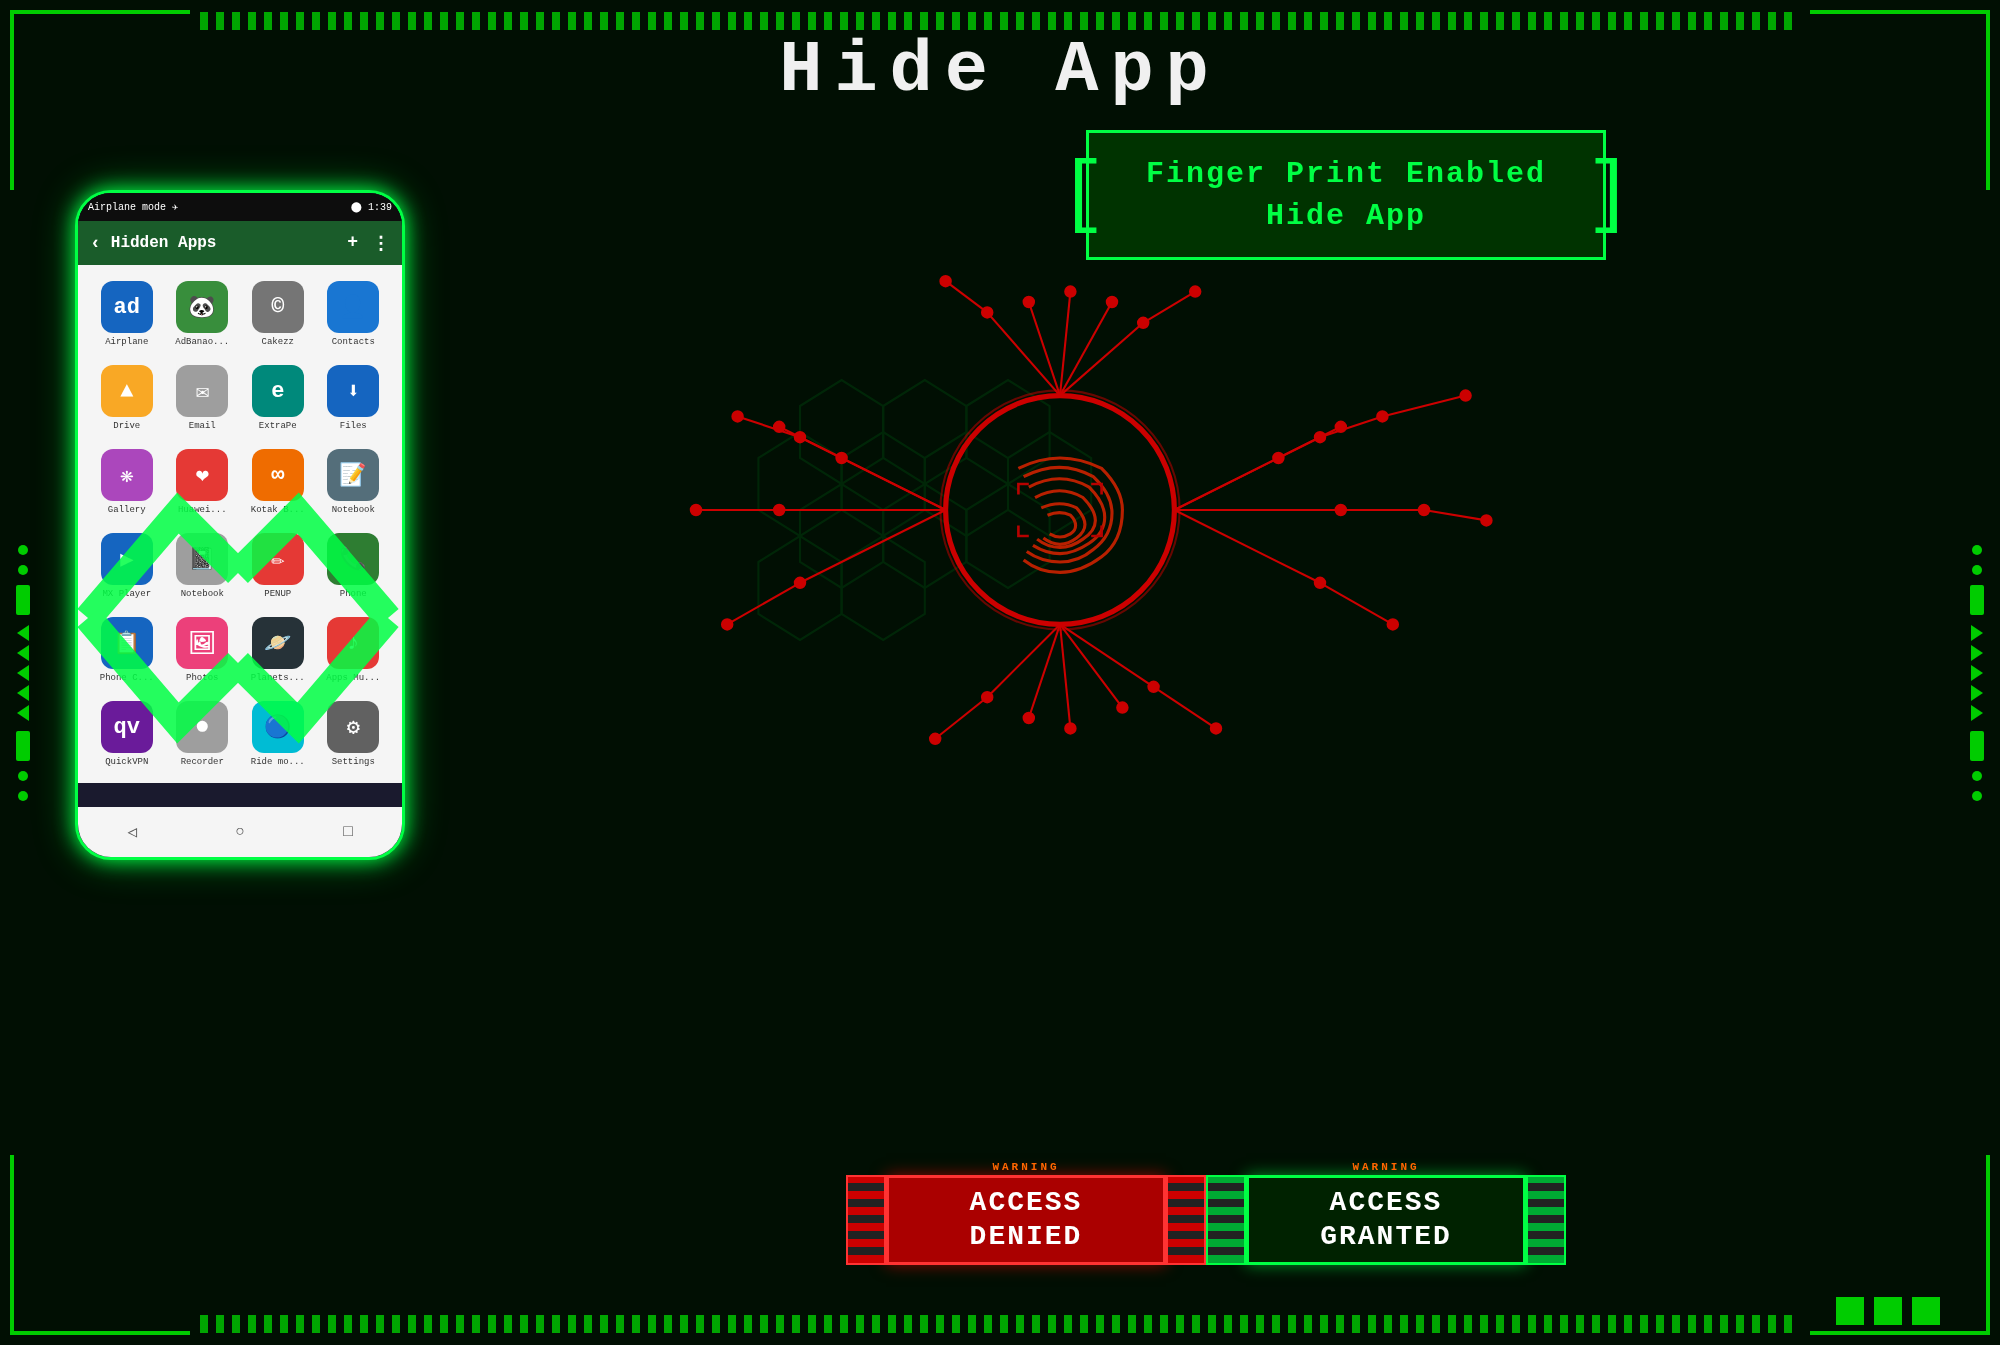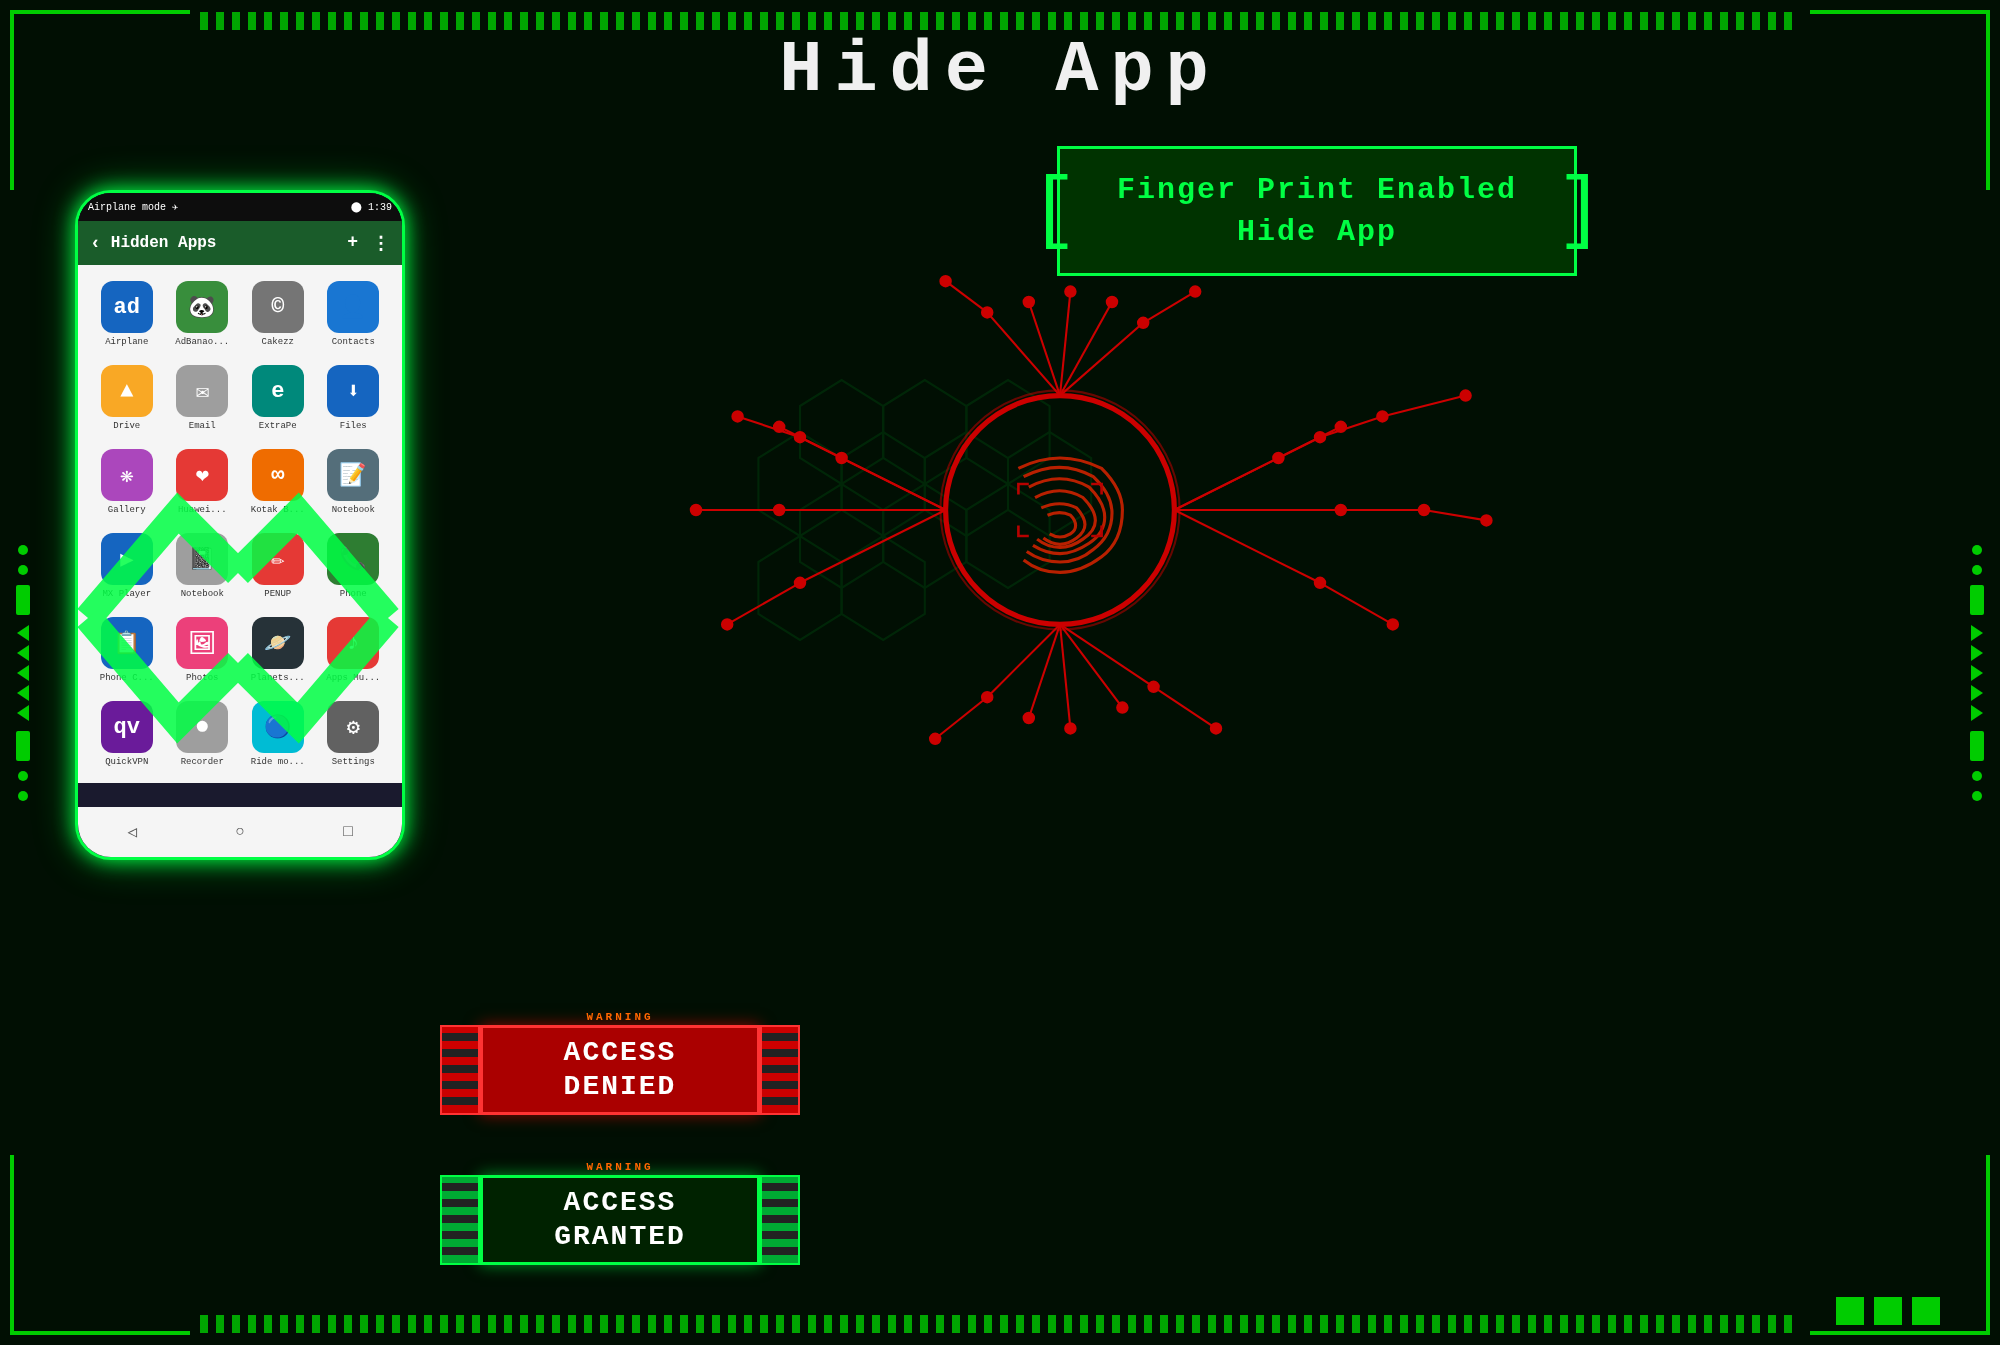--- a/index.html
+++ b/index.html
@@ -303,21 +303,20 @@
 
     
     .access-panels {
       position: absolute;
       bottom: 30px;
       left: 0;
       right: 8px;
       display: flex;
       justify-content: center;
       gap: 60px;
-      flex-direction: column;
     }
 
     .access-panel {
       position: relative;
       width: 300px;
       height: 90px;
       display: flex;
       align-items: center;
       justify-content: center;
     }
@@ -585,21 +584,21 @@
         <polyline points="180,130 240,70 330,175"></polyline>
         <polyline points="30,175 120,280 180,220"></polyline>
         <polyline points="180,220 240,280 330,175"></polyline>
       </g>
     </svg>
   </div>
 </div>
 
 <div class="right-panel">
 
-  <div style="position:relative; width:560px; margin: 16px auto 30px; left:107px;">
+  <div style="position:relative; width:560px; margin: 0 auto 30px; left:136px;">
     <div class="fp-title-box">
       <div class="bracket-tl"></div>
       <div class="bracket-tr"></div>
       <div class="bracket-bl"></div>
       <div class="bracket-br"></div>
       <div class="fp-title-text">
         <span>Finger Print Enabled</span><br>
         <span>Hide App</span>
       </div>
     </div>

